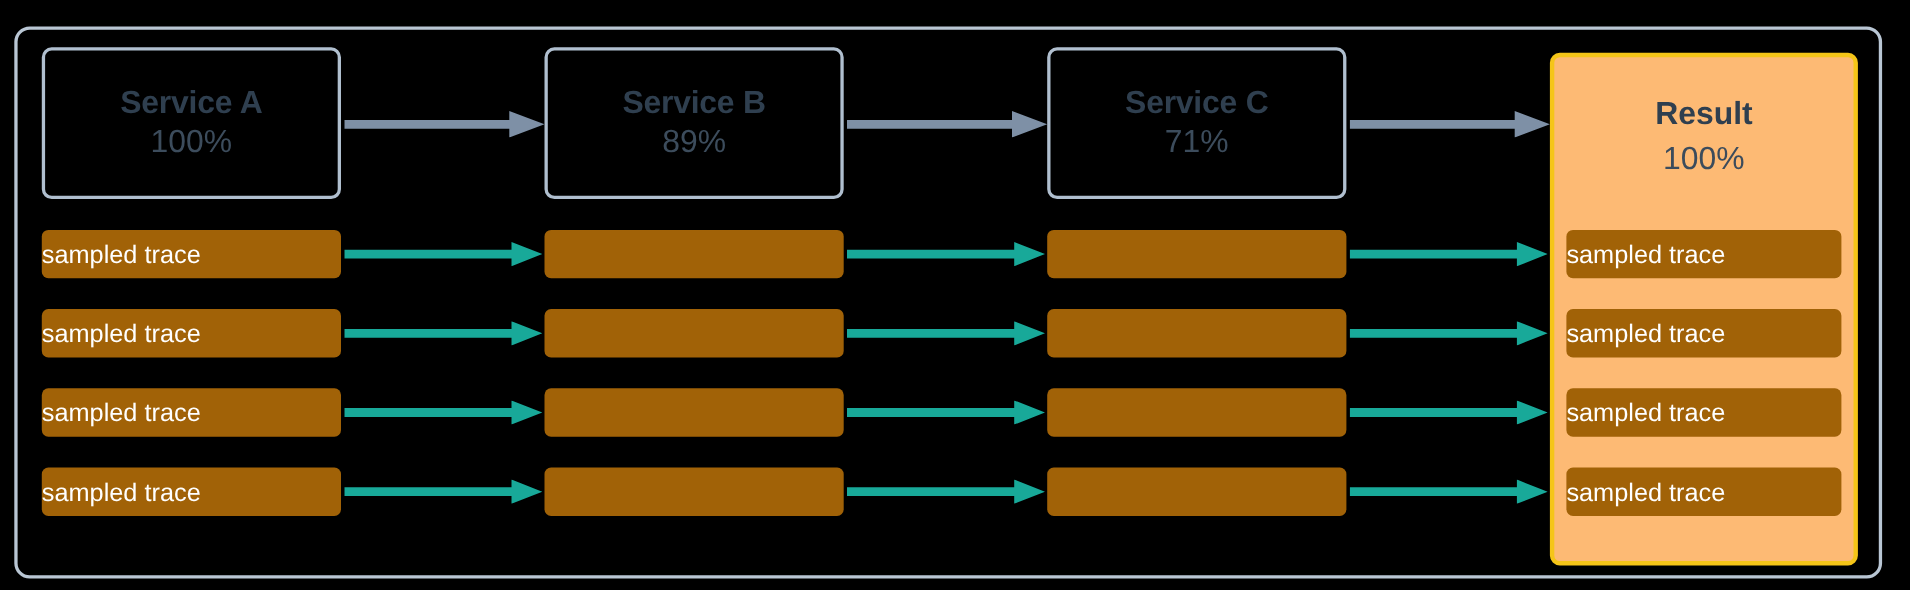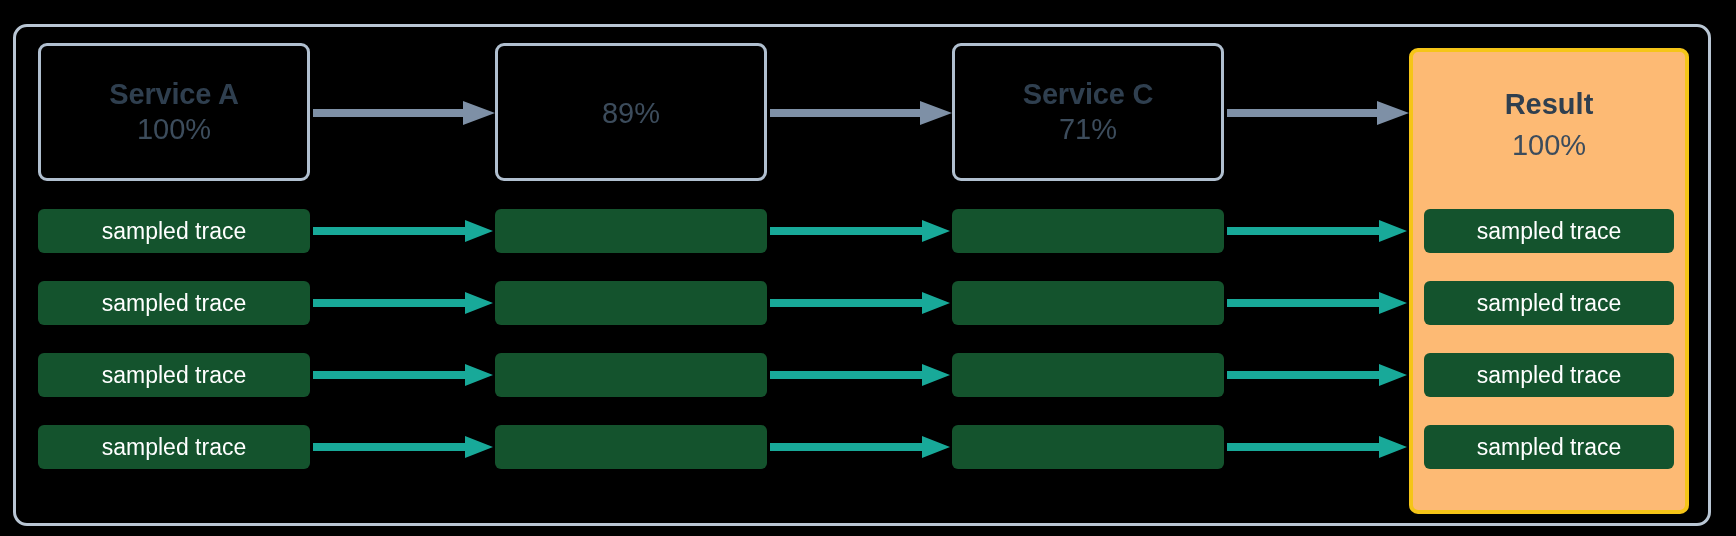--- a/index.html
+++ b/index.html
@@ -104,25 +104,25 @@
     height: 24px;
   }
   #garr-0 { left: 313px; width: 182px; }
   #garr-1 { left: 770px; width: 182px; }
   #garr-2 { left: 1227px; width: 182px; }
 
   
   .trace-bar {
     position: absolute;
     height: 44px;
-    background: #14532d;
+    background: #a16207;
     border-radius: 6px;
     display: flex;
     align-items: center;
-    justify-content: center;
+    justify-content: flex-start;
     box-sizing: border-box;
   }
   .trace-bar .bar-label {
     font-size: 23px;
     color: #ffffff;
     line-height: 1;
     white-space: nowrap;
   }
   .teal-arrow {
     position: absolute;
@@ -145,20 +145,21 @@
 <div id="diagram">
 
   <div class="outer-frame"></div>
 
   <div class="service-box" id="svc-0">
     <div class="svc-name">Service A</div>
     <div class="svc-pct">100%</div>
   </div>
 
   <div class="service-box" id="svc-1">
+    <div class="svc-name">Service B</div>
     <div class="svc-pct">89%</div>
   </div>
 
   <div class="service-box" id="svc-2">
     <div class="svc-name">Service C</div>
     <div class="svc-pct">71%</div>
   </div>
 
   <div class="result-box">
     <div class="svc-name">Result</div>

